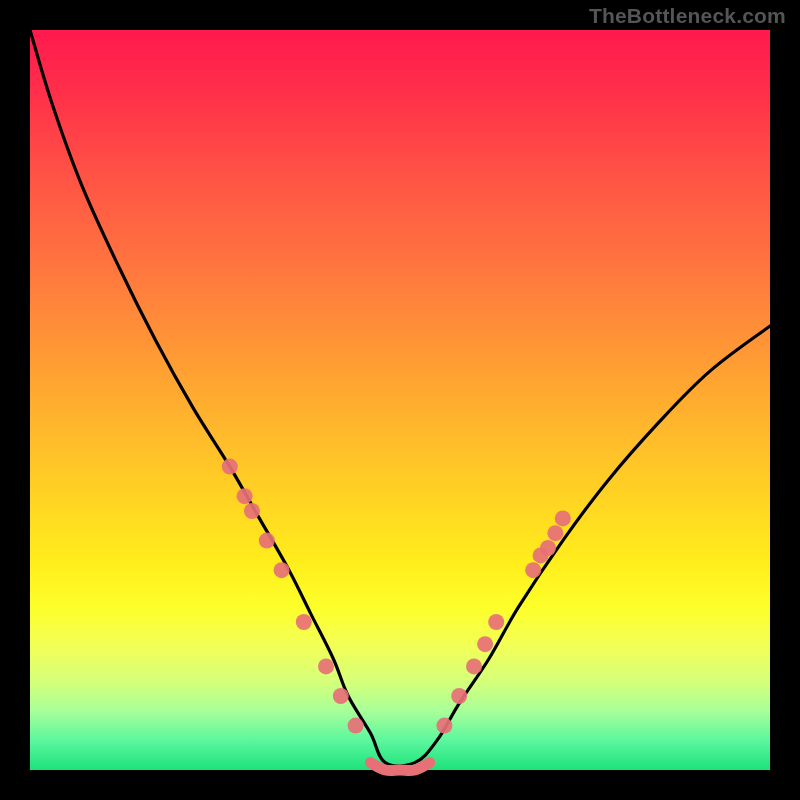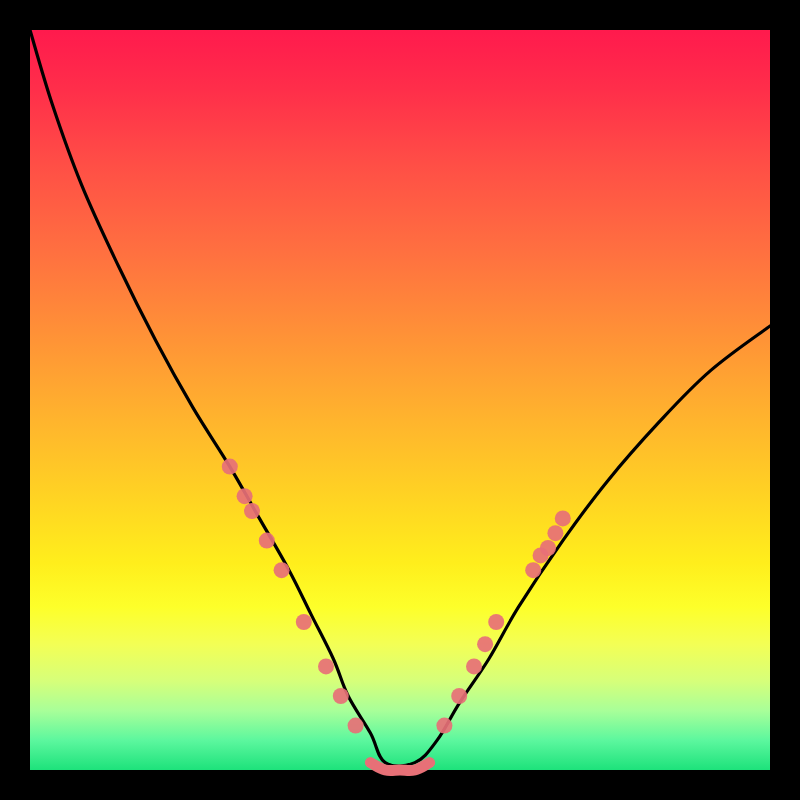--- a/index.html
+++ b/index.html
@@ -57,20 +57,21 @@
     top: 0;
     width: 740px;
     height: 740px;
     overflow: visible;
   }
 </style>
 </head>
 <body>
 
 <div class="canvas">
+  <div class="attribution">TheBottleneck.com</div>
 
   <div class="plot-area">
     <svg class="overlay" viewBox="0 0 740 740">
       <g id="curve-group">
           <path d="M 0 0 C 4.0 13.3, 12.9 46.0, 22.2 74.0 C 31.5 102.0, 39.8 126.1, 51.8 155.4 C 63.8 184.7, 75.5 208.8, 88.8 236.8 C 102.1 264.8, 112.5 285.5, 125.8 310.8 C 139.1 336.1, 149.5 354.8, 162.8 377.4 C 176.1 400.0, 187.8 416.6, 199.8 436.6 C 211.8 456.6, 218.7 469.8, 229.4 488.4 C 240.1 507.0, 249.7 522.9, 259.0 540.2 C 268.3 557.5, 273.2 568.6, 281.2 584.6 C 289.2 600.6, 296.7 614.3, 303.4 629.0 C 310.1 643.7, 311.5 652.7, 318.2 666.0 C 324.9 679.3, 333.7 691.0, 340.4 703.0 C 347.1 715.0, 347.2 727.3, 355.2 732.6 C 363.2 737.9, 375.5 736.6, 384.8 732.6 C 394.1 728.6, 399.0 721.1, 407.0 710.4 C 415.0 699.7, 419.9 688.1, 429.2 673.4 C 438.5 658.7, 448.1 646.3, 458.8 629.0 C 469.5 611.7, 475.1 598.5, 488.4 577.2 C 501.7 555.9, 516.8 533.2, 532.8 510.6 C 548.8 488.0, 559.9 472.7, 577.2 451.4 C 594.5 430.1, 610.4 412.2, 629.0 392.2 C 647.6 372.2, 660.8 357.7, 680.8 340.4 C 700.8 323.1, 729.3 304.0, 740.0 296.0" fill="none" stroke="#000000" stroke-width="3.2" stroke-linecap="round"></path>
         </g>
       <g id="bottom-group">
           <path d="M 340.40000000000003 732.6 C 343.1 733.9, 349.9 738.7, 355.2 740.0 C 360.5 741.3, 364.7 740.0, 370.0 740.0 C 375.3 740.0, 379.5 741.3, 384.8 740.0 C 390.1 738.7, 396.9 733.9, 399.6 732.6" fill="none" stroke="#e77077" stroke-width="11" stroke-linecap="round"></path>
         </g>
       <g id="markers-left">

